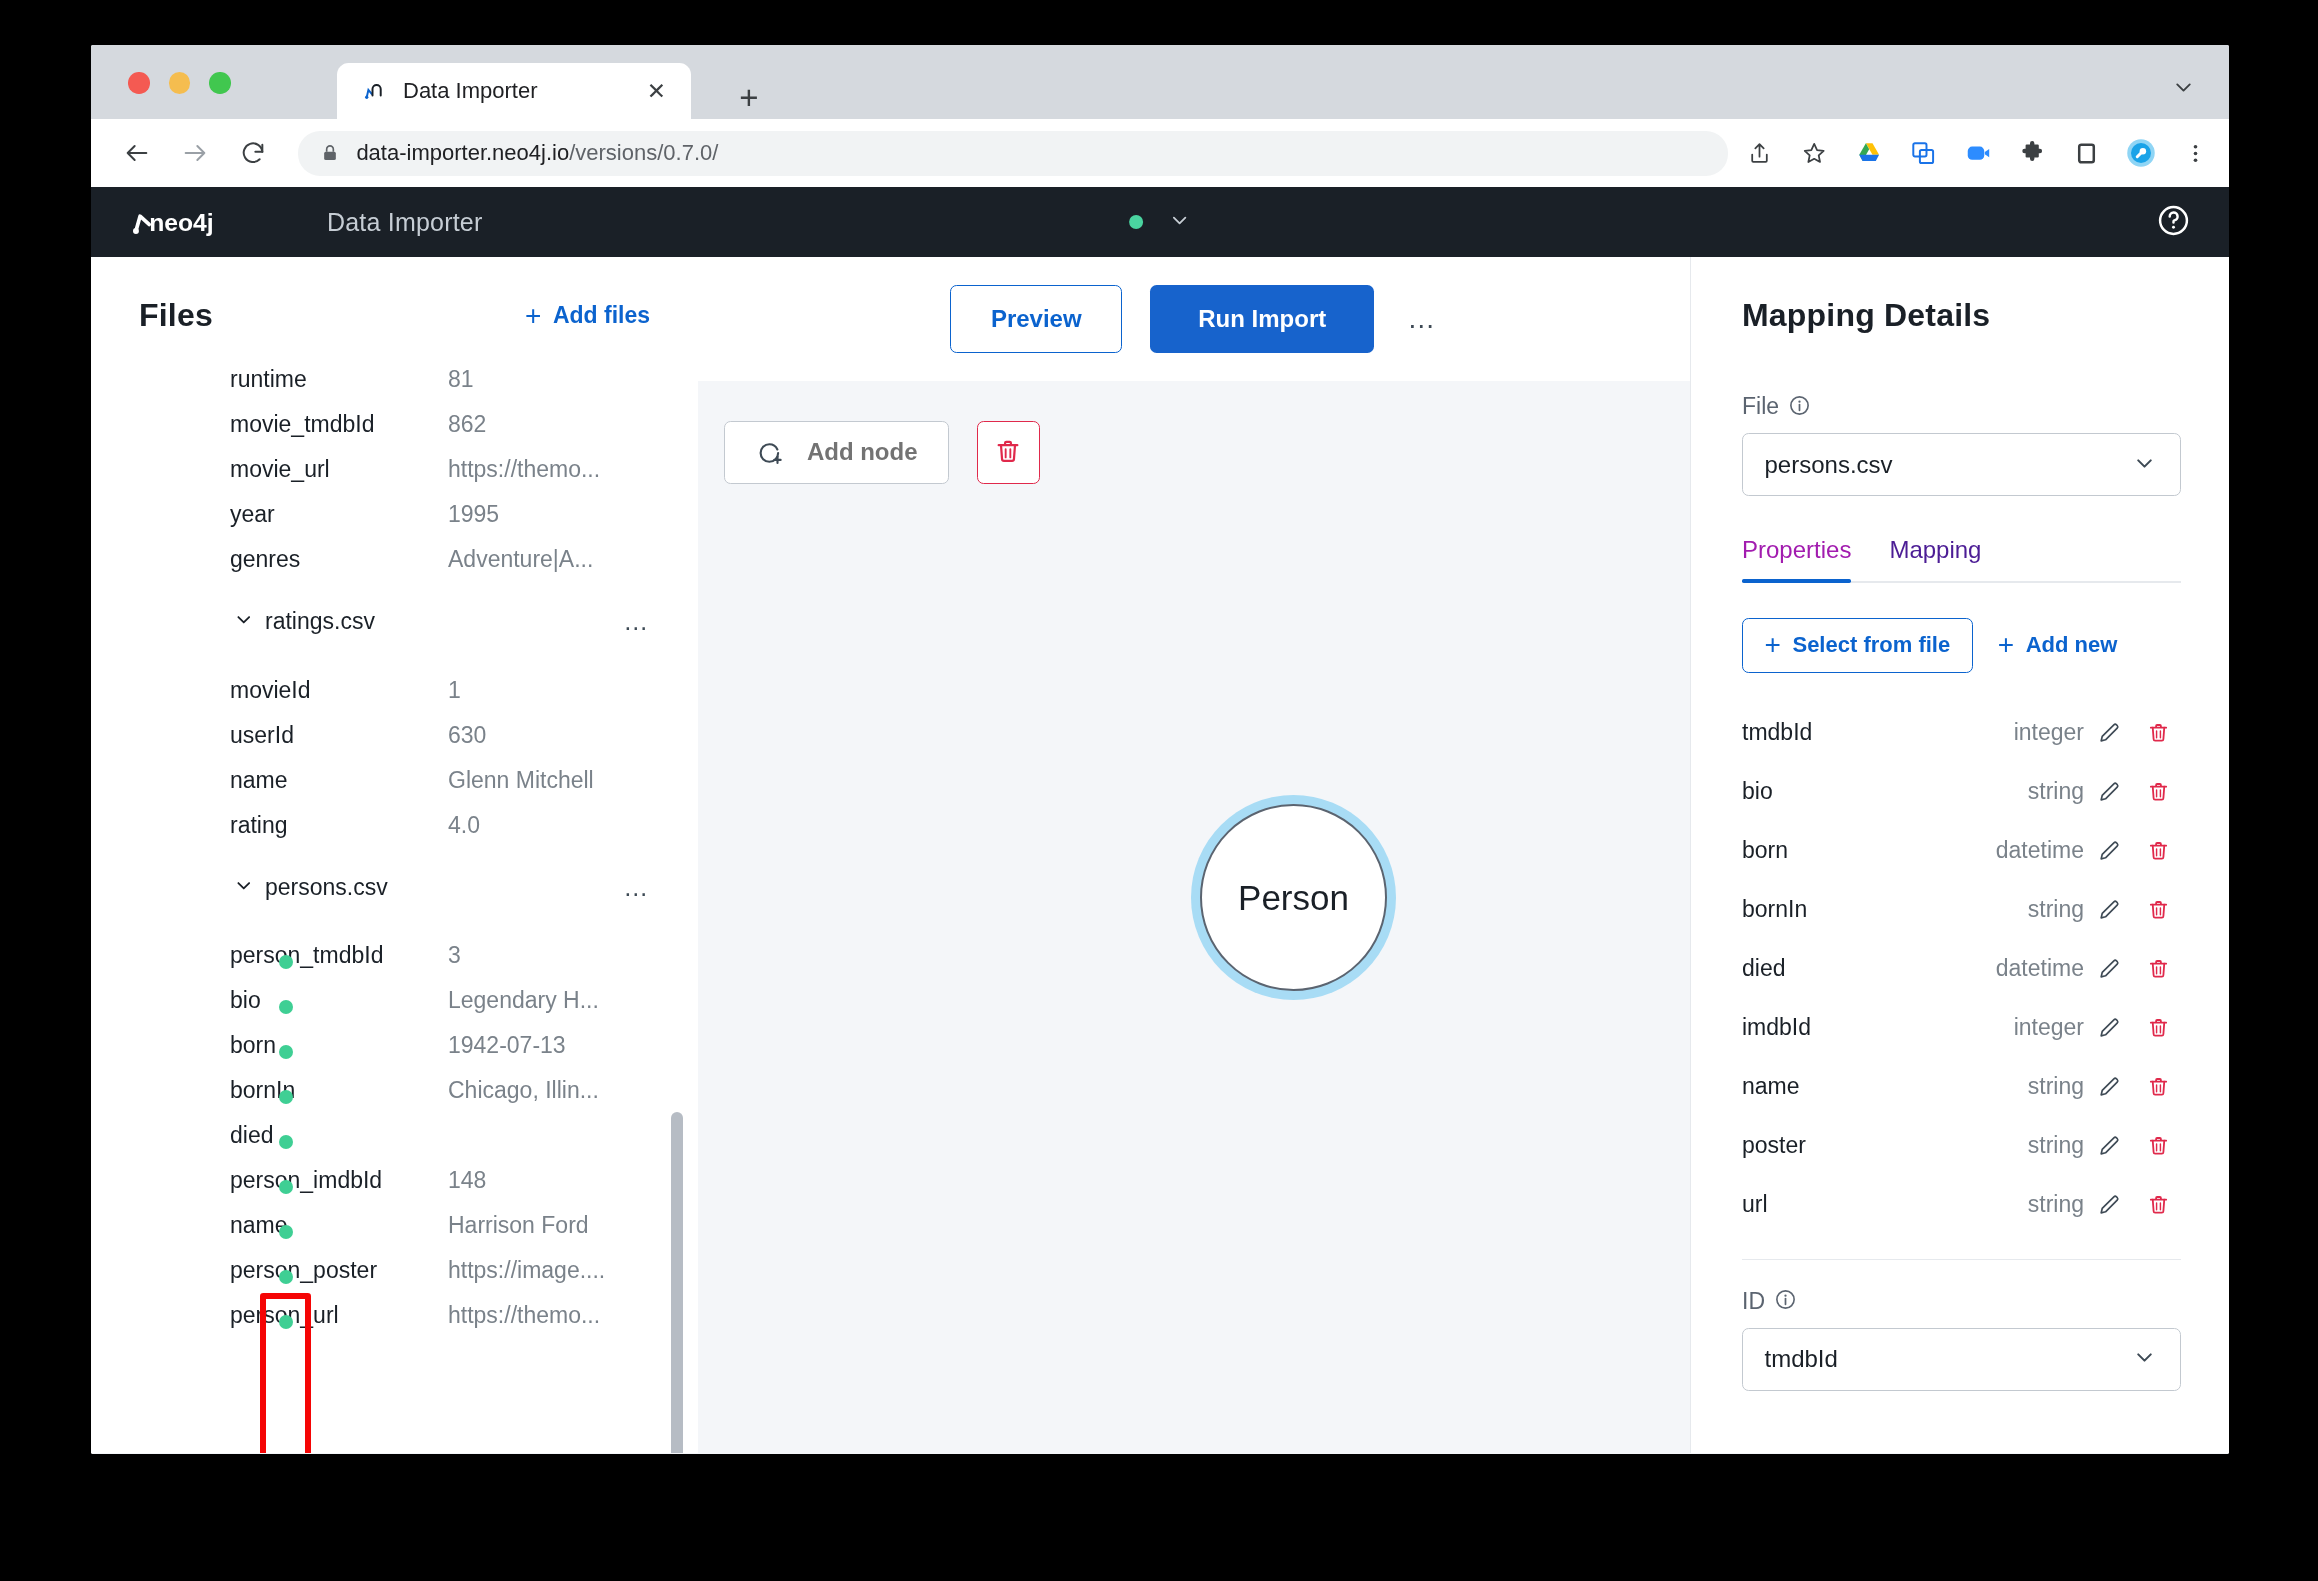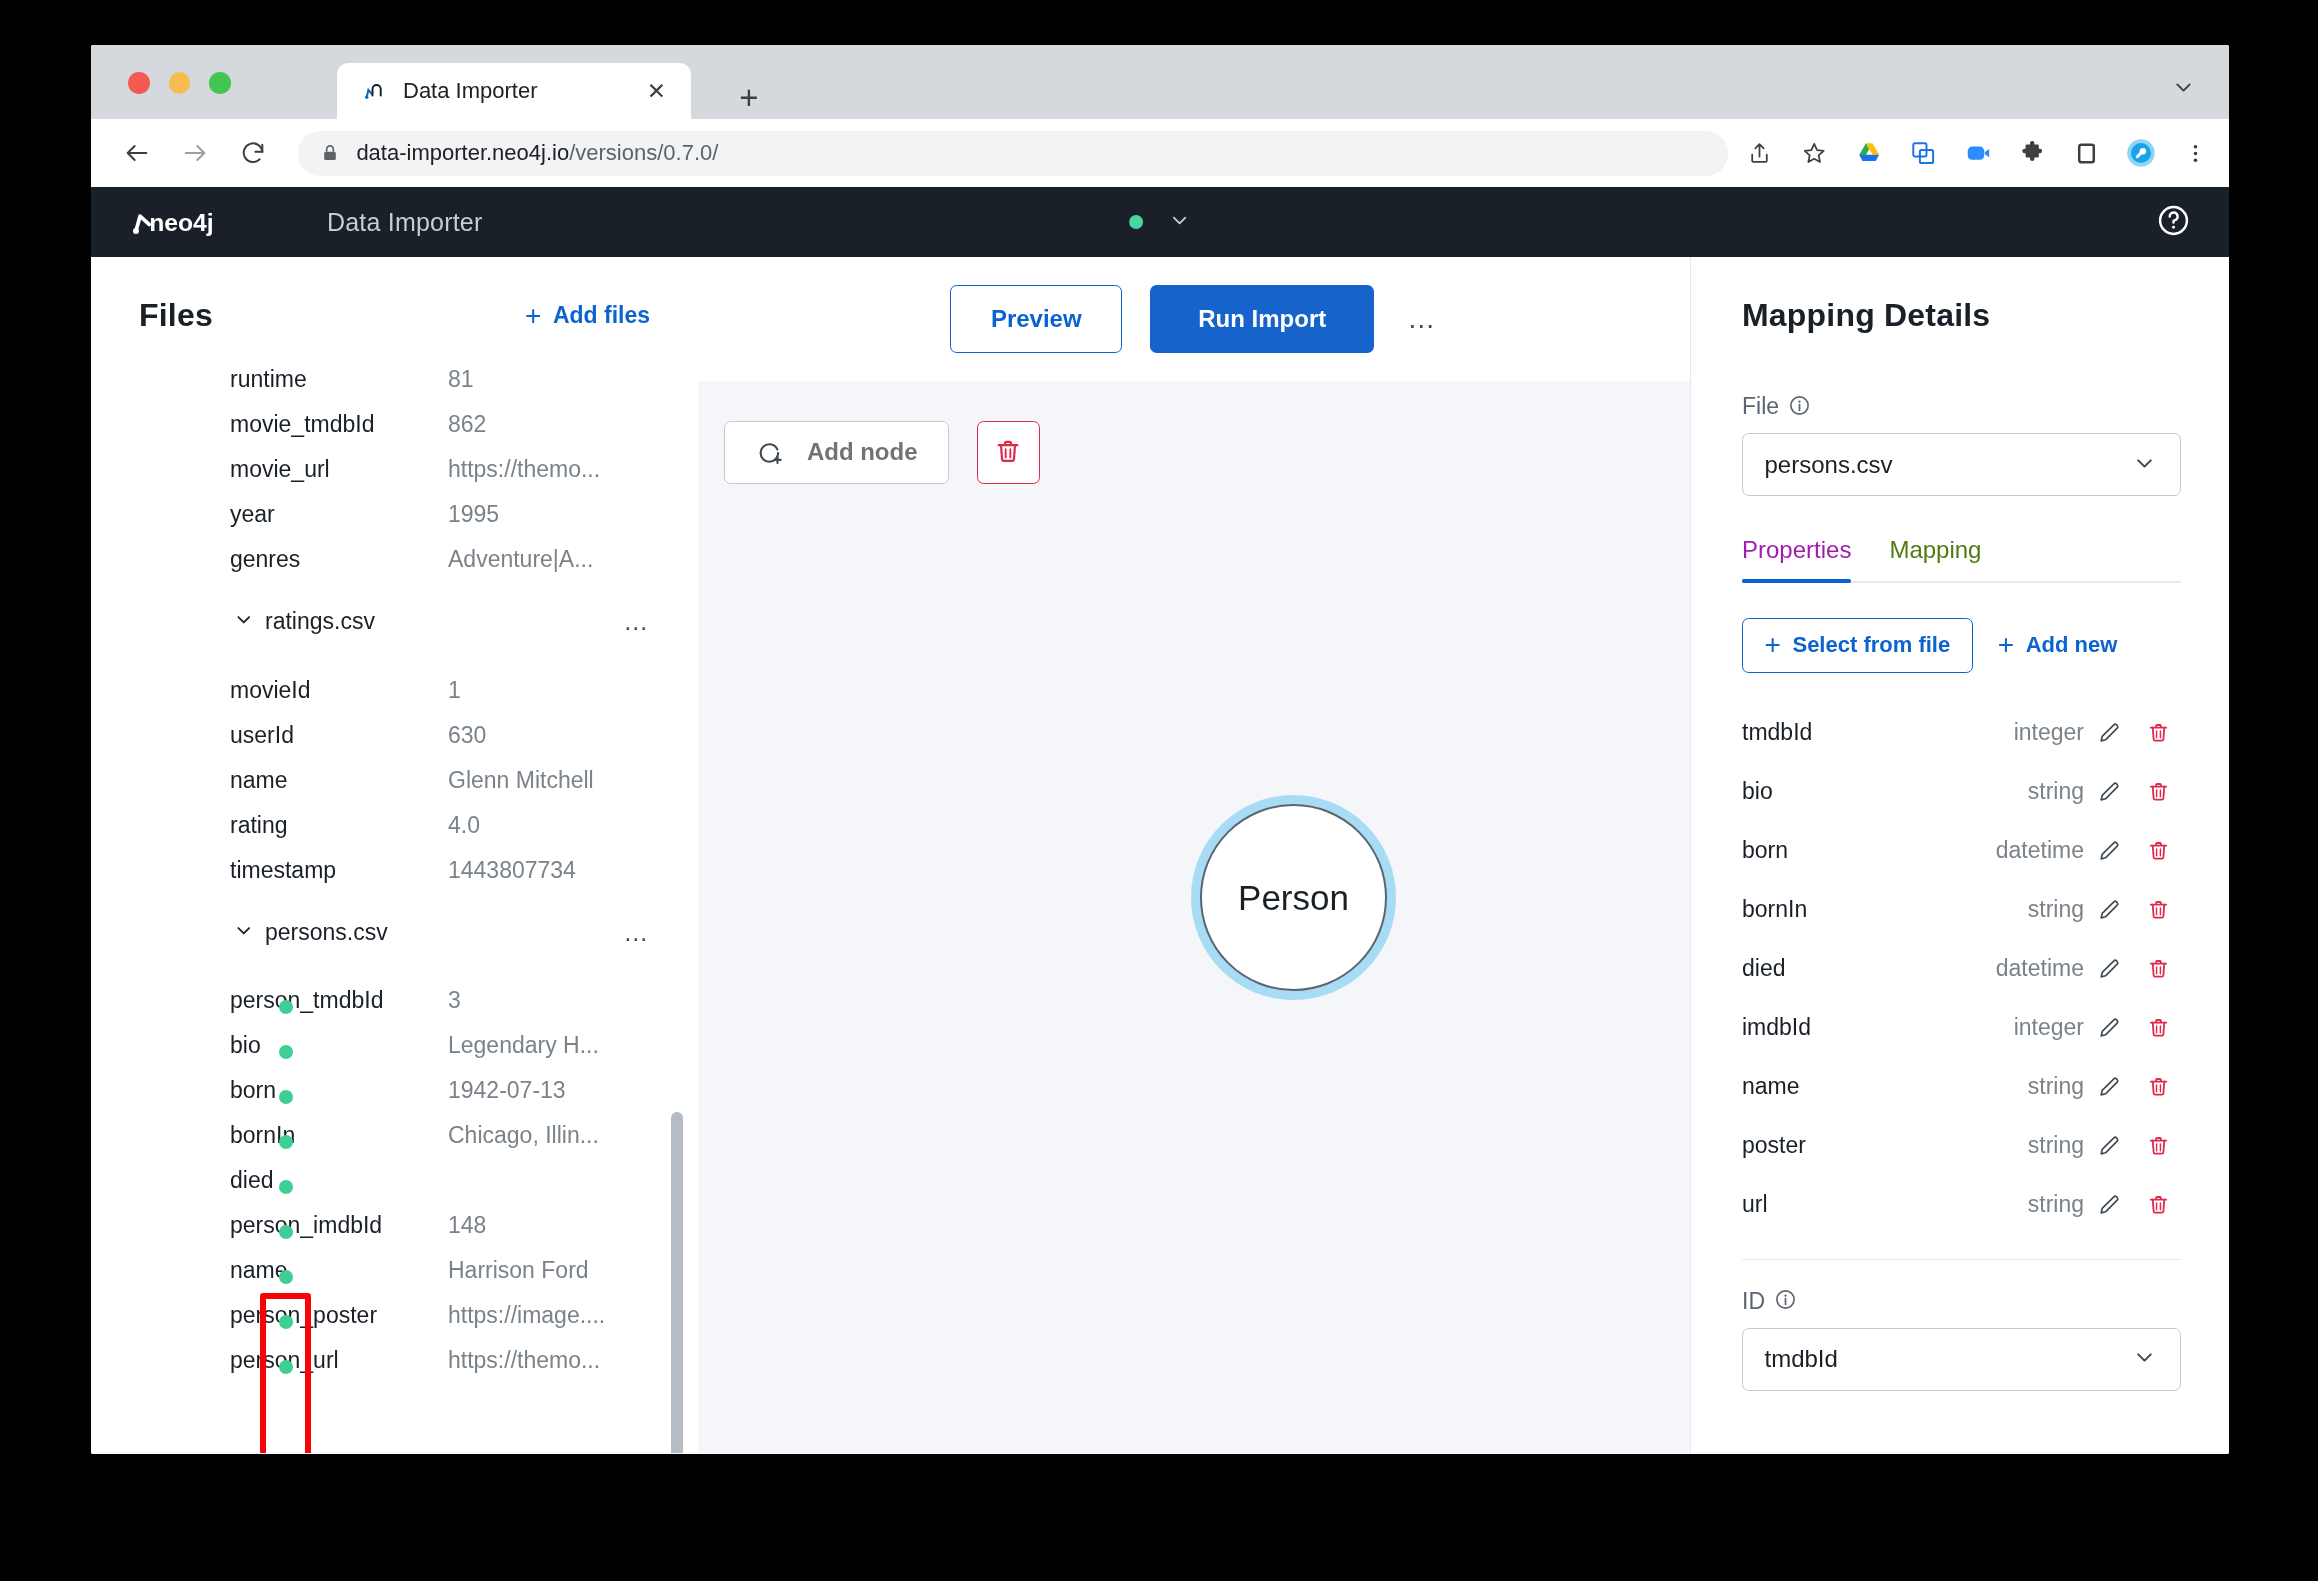--- a/index.html
+++ b/index.html
@@ -232,21 +232,21 @@
     height: 63px; width: 100%;
     border: 1.7px solid #c3c9d0; border-radius: 6.6px;
     display:flex; align-items:center; padding: 0 21.5px;
     position: relative;
   }
   .select-value { font-size: 24px; color:#1a2027; }
   .select-chevron { position:absolute; right: 23px; color:#3e4a55; }
 
   #tabs-row { margin-top: 40px; display:flex; gap: 38px; border-bottom: 2.5px solid #e6e9ed; }
   .tab {
-    padding-bottom: 16.5px; font-size: 24px; color:#4d7c0f; position: relative;
+    padding-bottom: 16.5px; font-size: 24px; color:#4c1d95; position: relative;
   }
   .tab.active { color:#a21caf; }
   .tab.active::after {
     content:''; position:absolute; left:0; right:0; bottom:-2.5px; height:4.1px; background:#0b63ce; border-radius:1.7px;
   }
 
   #prop-actions { margin-top: 35px; display:flex; align-items:center; gap: 25px; }
   #select-from-file-btn {
     height: 55px; padding: 0 21.5px;
     border: 1.7px solid #0b63ce; border-radius: 6.6px;
@@ -473,24 +473,20 @@
               <span class="field-name">userId</span>
               <span class="field-value">630</span>
             </div>
             <div class="field-row no-dot">
               <span class="field-name">name</span>
               <span class="field-value">Glenn Mitchell</span>
             </div>
             <div class="field-row no-dot">
               <span class="field-name">rating</span>
               <span class="field-value">4.0</span>
-            </div>
-            <div class="field-row no-dot">
-              <span class="field-name">timestamp</span>
-              <span class="field-value">1443807734</span>
             </div>
           </div>
 
           <div style="margin-top:23px">
             <div class="file-group-header">
               <span class="chev">
                 <svg width="21.5" height="21.5" viewBox="0 0 24 24">
                     <path d="M6 9l6 6 6-6" stroke="#1a2027" stroke-width="2" fill="none" stroke-linecap="round" stroke-linejoin="round"></path>
                   </svg>
               </span>

